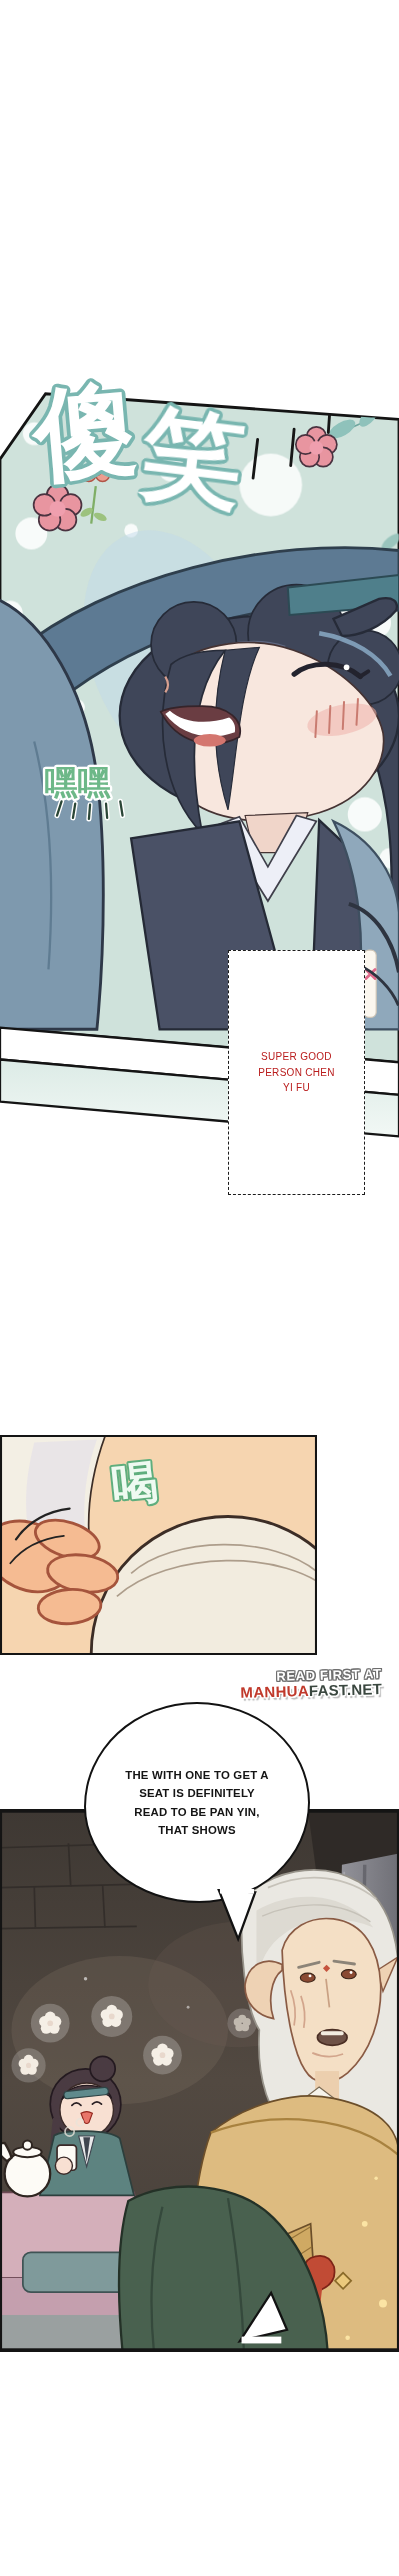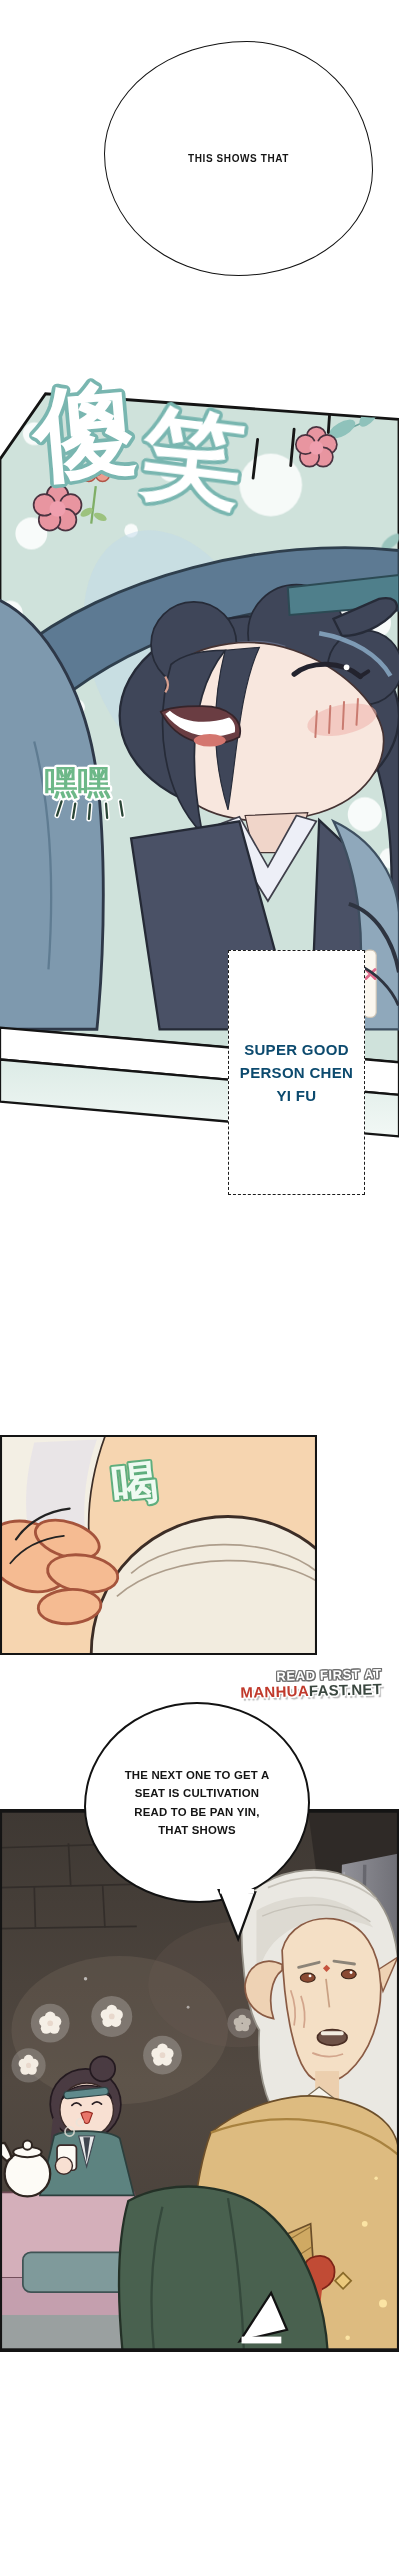--- a/index.html
+++ b/index.html
@@ -19,42 +19,39 @@
               border-radius:50% 50% 49% 51% / 52% 50% 50% 48%;}
   #bubble-panyin .txt{font-size:11.4px;}
   #bubble-cult{left:66px;top:2328px;width:201px;height:212px;
               border-radius:50% 50% 48% 52% / 51% 49% 52% 48%;}
   #bubble-cult .txt{font-size:11.4px;}
   .tail{position:absolute;z-index:31;}
   
   #caption-box{position:absolute;left:228px;top:950px;width:137px;height:245px;
                background:#ffffff;border:1.7px dashed #1b1b1b;box-sizing:border-box;
                display:flex;align-items:center;justify-content:center;text-align:center;z-index:25;}
-  #caption-box .txt{font-weight:700;font-size:15px;color:#0c4a6e;line-height:1.55;letter-spacing:0.3px;}
+  #caption-box .txt{font-weight:400;font-size:10px;color:#b91c1c;line-height:1.55;letter-spacing:0.3px;}
   #caption-box .txt span{display:block;white-space:nowrap;}
   
   #watermark{position:absolute;left:238px;top:1669px;width:144px;text-align:right;
              z-index:20;transform:rotate(-1.5deg);line-height:1.1;}
   #watermark .wm1{font-weight:700;font-size:13px;letter-spacing:0.6px;color:#ffffff;
       text-shadow:-1.1px -1.1px 0 #6e6e6e,1.1px -1.1px 0 #6e6e6e,-1.1px 1.1px 0 #6e6e6e,1.1px 1.1px 0 #6e6e6e,
                   0 -1.1px 0 #6e6e6e,0 1.1px 0 #6e6e6e,-1.1px 0 0 #6e6e6e,1.1px 0 0 #6e6e6e;}
   #watermark .wm2{font-weight:700;font-size:15px;letter-spacing:0.3px;
       text-shadow:-1.1px -1.1px 0 #ffffff,1.1px -1.1px 0 #ffffff,-1.1px 1.1px 0 #ffffff,1.1px 1.1px 0 #ffffff,
                   0 -1.1px 0 #ffffff,0 1.1px 0 #ffffff,-1.1px 0 0 #ffffff,1.1px 0 0 #ffffff,
                   2.3px 2.9px 1.1px rgba(50,50,50,.35);}
   svg{display:block;}
 </style>
 </head>
 <body>
 
 <div id="page">
 
-  <div class="bubble" id="bubble-top">
-    <div class="txt">THIS SHOWS THAT</div>
-  </div>
 
   <svg class="abs" style="left:0;top:362px;z-index:10" width="399" height="776" viewBox="0 635 700 1360">
     <defs>
       <clipPath id="clipP1">
           <path d="M0,805 L80,690 L700,735 L700,1863 L0,1802 Z"></path>
         </clipPath>
       <linearGradient id="tealFade" x1="0" y1="0" x2="0" y2="1">
         <stop offset="0" stop-color="#dcebe6"></stop>
           <stop offset="1" stop-color="#f2f8f5"></stop>
       </linearGradient>
@@ -470,22 +467,22 @@
                C205,4020 205,3930 225,3860 Z" fill="#49614f" stroke="#243127" stroke-width="4"></path>
       <path d="M285,3870 C265,3950 262,4040 270,4125" stroke="#35493c" stroke-width="4" fill="none"></path>
       <path d="M400,3855 C415,3945 425,4040 428,4125" stroke="#35493c" stroke-width="4" fill="none"></path>
 
       <rect x="0" y="3175" width="700" height="947" fill="none" stroke="#141414" stroke-width="7"></rect>
     </g>
   </svg>
 
   <div class="bubble" id="bubble-panyin">
     <div class="txt">
-      <span>THE NEXT ONE TO GET A</span>
-      <span>SEAT IS CULTIVATION</span>
+      <span>THE WITH ONE TO GET A</span>
+      <span>SEAT IS DEFINITELY</span>
       <span>READ TO BE PAN YIN,</span>
       <span>THAT SHOWS</span>
     </div>
   </div>
   <svg class="tail" style="left:214px;top:1889px" width="46" height="54" viewBox="0 0 80 95">
     <path d="M8,2 L42,88 L72,6 Z" fill="#ffffff" stroke="#121212" stroke-width="4"></path>
     <rect x="10" y="0" width="60" height="8" fill="#ffffff"></rect>
   </svg>
 
   <svg class="tail" style="left:237px;top:2290px" width="54" height="54" viewBox="0 0 95 95">

